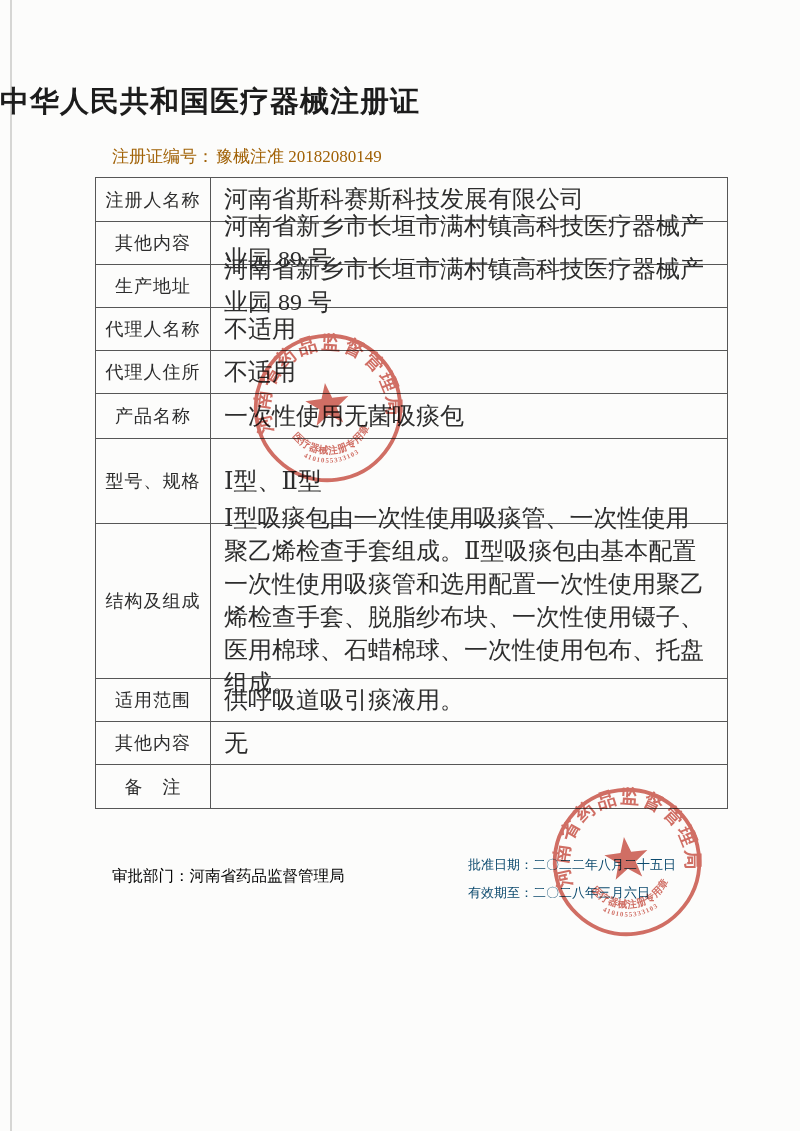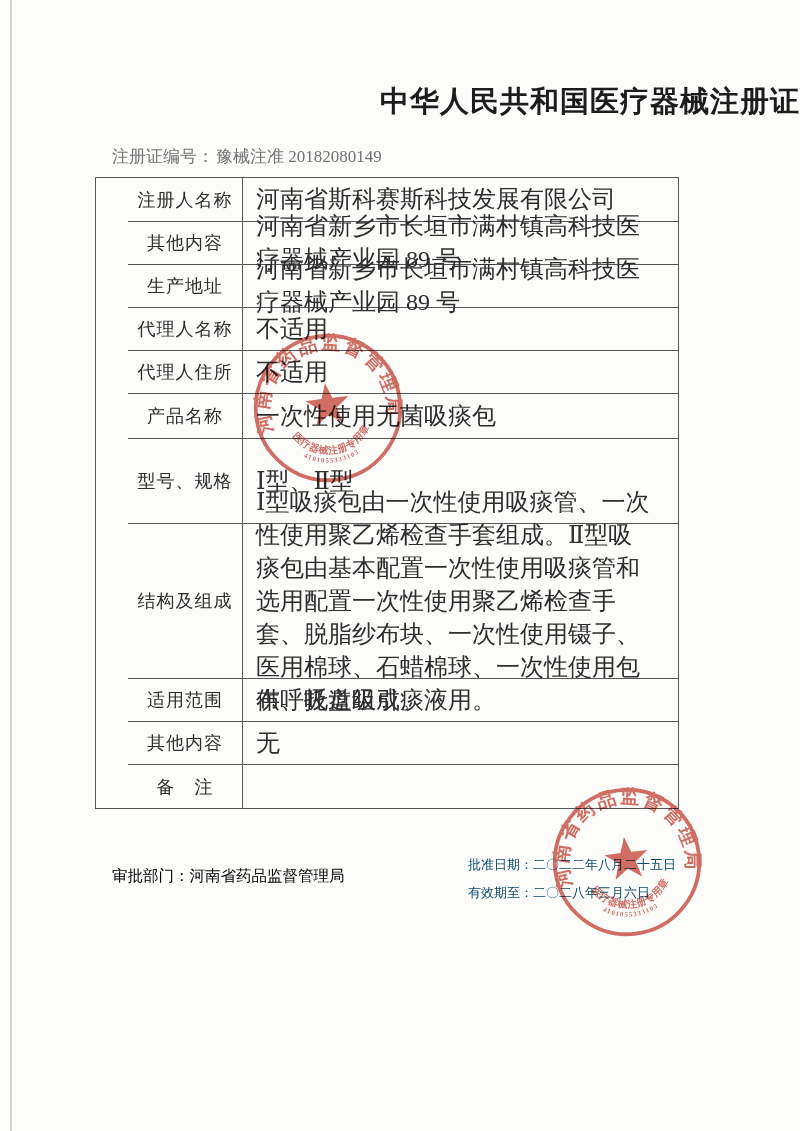--- a/index.html
+++ b/index.html
@@ -2,28 +2,28 @@
 <html><head>
 <meta charset="utf-8">
 <style>
   html,body{margin:0;padding:0;background:#ffffff;}
   .page{
     position:relative;width:800px;height:1131px;background:#fcfcfb;overflow:hidden;
     font-family:"Liberation Serif","DejaVu Serif",serif;color:#323232;
   }
   .scan-edge{position:absolute;left:10px;top:0;width:2px;height:100%;background:#d6d6d4;}
   .title{
-    position:absolute;top:82px;left:0;width:800px;text-align:right;
+    position:absolute;top:82px;left:0;width:800px;text-align:left;
     font-size:29px;font-weight:bold;color:#1c1c1c;letter-spacing:1px;margin:0;
   }
-  .cert-no{position:absolute;top:145px;left:112px;font-size:17px;color:#737373;}
+  .cert-no{position:absolute;top:145px;left:112px;font-size:17px;color:#a16207;}
   .cert-no .num{margin-left:2px;}
   .cert-table{
-    position:absolute;top:177px;left:95px;width:584px;
-    border:1px solid #565656;box-sizing:border-box;padding-left:32px;
+    position:absolute;top:177px;left:95px;width:633px;
+    border:1px solid #565656;box-sizing:border-box;
   }
   .trow{display:flex;border-bottom:1px solid #565656;box-sizing:border-box;height:43px;}
   .trow:last-child{border-bottom:none;}
   .rh44{height:44px;} .rh45{height:45px;} .rh85{height:85px;justify-content:center;} .rh155{height:155px;}
   .cell-label{
     width:115px;flex:0 0 115px;border-right:1px solid #565656;box-sizing:border-box;
     display:flex;align-items:center;justify-content:center;
     font-size:18px;letter-spacing:1px;color:#2d2d2d;text-align:center;
   }
   .cell-value{

